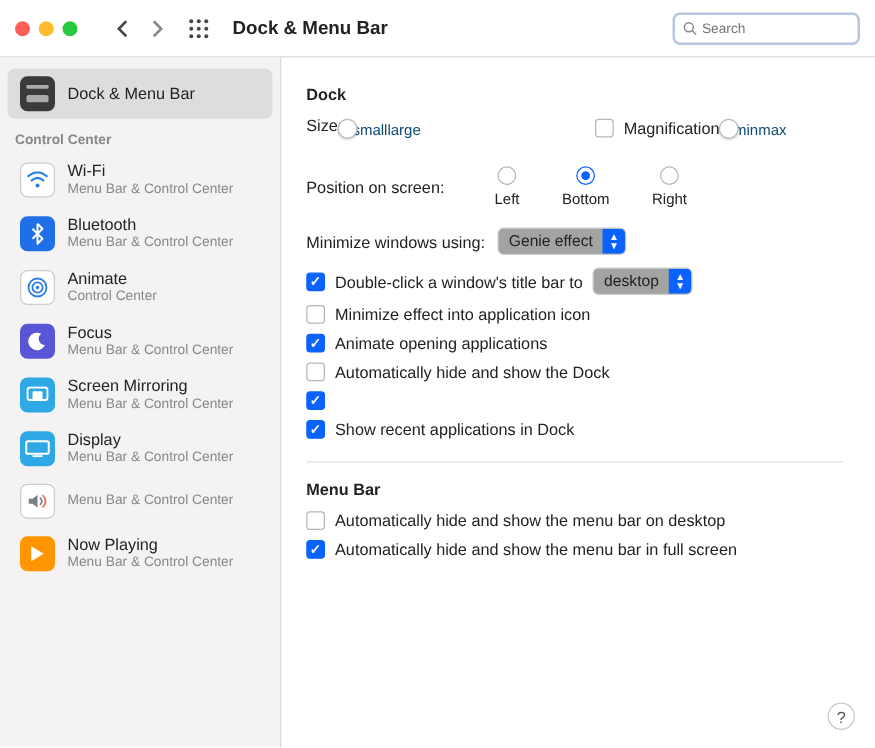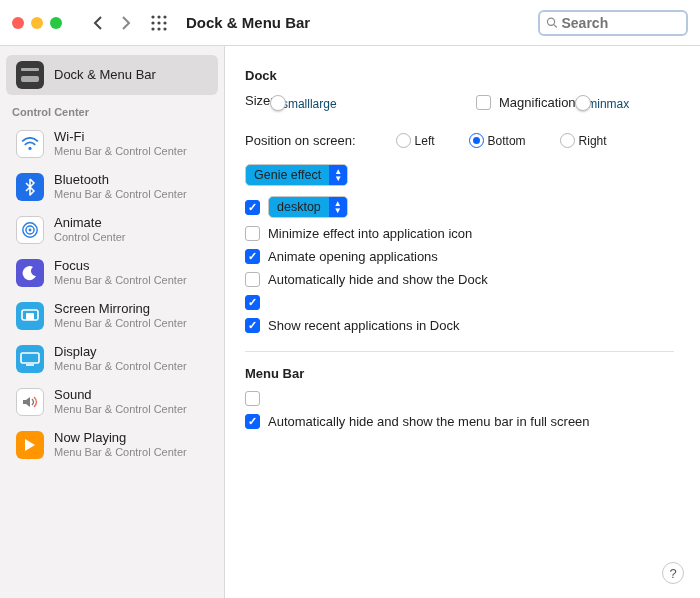--- a/index.html
+++ b/index.html
@@ -30,21 +30,21 @@
   .navbtn.active { color:#464646 }
   .grid-icon { width: 18px; height: 18px; margin: 0 10px 0 6px; color:#464646 }
   .wintitle { font-weight: 600; font-size: 15px; flex: 0 0 auto; }
   .spacer { flex: 1; }
   .search {
     width: 150px; height: 26px; border: 2px solid #b7c7e0; border-radius: 6px;
     background: #fff; display:flex; align-items:center; padding:0 6px; gap:4px;
     color:#888;
   }
   .search input {
-    border:none; outline:none; font-size:14px; width:100%; color:#0c4a6e; background:transparent;font-weight:bold;
+    border:none; outline:none; font-size:11px; width:100%; color:#0c4a6e; background:transparent;
   }
   .main { display: flex; height: calc(598px - 46px); }
   .sidebar {
     width: 225px; background: #f4f2f3; border-right: 1px solid #d9d9d9;
     overflow-y: auto; padding-top: 8px;
   }
   .side-item {
     display: flex; align-items: center; gap: 10px;
     padding: 6px 10px; margin: 1px 6px; border-radius: 6px;
   }
@@ -70,27 +70,27 @@
   .slider-fill {
     position:absolute; left:0; top:0; height:100%; background:#0a63ff; border-radius:2px;
   }
   .slider-thumb {
     position:absolute; top:50%; width:16px; height:16px; background:#fff; border:1px solid #bbb;
     border-radius:50%; transform:translate(-50%,-50%); box-shadow:0 1px 2px rgba(0,0,0,.2);
   }
   .slider-labels { display:flex; justify-content:space-between; font-size:12px; color:#0c4a6e; margin-top:4px; }
   .position-row { display:flex; align-items:center; gap:40px; margin: 22px 0 16px; }
   .radios { display:flex; gap: 34px; }
-  .radio-col { display:flex; flex-direction:row; align-items:center; gap:4px; font-size:12px; }
+  .radio-col { display:flex; flex-direction:column; align-items:center; gap:4px; font-size:12px; }
   .radio-dot { width:15px; height:15px; border-radius:50%; border:1.5px solid #b6b6b6; background:#fff; position:relative;}
   .radio-dot.checked { border-color:#0a63ff; }
   .radio-dot.checked::after { content:""; position:absolute; inset:3px; border-radius:50%; background:#0a63ff; }
   .select-row { display:flex; align-items:center; gap:10px; margin:10px 0; }
   .mac-select {
-    display:inline-flex; align-items:center; background:#0ea5e9; border:1px solid #c9c9c9; border-radius:5px;
+    display:inline-flex; align-items:center; background:#a3a3a3; border:1px solid #c9c9c9; border-radius:5px;
     overflow:hidden; font-size:12.5px; height:22px;
   }
   .mac-select .val { padding:0 8px; }
   .mac-select .ar { background:#0a63ff; color:#fff; width:18px; height:100%; display:flex; flex-direction:column; align-items:center; justify-content:center; font-size:8px; line-height:7px; }
   .chk-row { display:flex; align-items:center; gap:8px; margin:8px 0; }
   .chk {
     width:15px; height:15px; border-radius:3px; border:1px solid #b6b6b6; background:#fff;
     display:flex; align-items:center; justify-content:center; flex-shrink:0;
   }
   .chk.on { background:#0a63ff; border-color:#0a63ff; color:#fff; font-size:11px; font-weight:bold; }
@@ -254,21 +254,20 @@
 
     <div class="side-item">
       <div class="side-icon ic-snd">
           <svg width="18" height="14" viewBox="0 0 18 14">
             <path d="M2 5 H5 L9 2 V12 L5 9 H2 Z" fill="#7d7d7d"></path>
             <path d="M11 4 Q14 7 11 10" stroke="#7d7d7d" stroke-width="1.4" fill="none"></path>
             <path d="M13 2 Q18 7 13 12" stroke="#ed6b5e" stroke-width="1.4" fill="none"></path>
           </svg>
         </div>
       <div class="side-text">
-          <span class="side-title">Sound</span>
           <span class="side-sub">Menu Bar &amp; Control Center</span>
         </div>
     </div>
 
     <div class="side-item">
       <div class="side-icon ic-np">
           <svg width="12" height="14" viewBox="0 0 12 14">
             <path d="M1 1 L11 7 L1 13 Z" fill="#fff"></path>
           </svg>
         </div>
@@ -322,28 +321,30 @@
             <span>Bottom</span>
           </div>
         <div class="radio-col">
             <div class="radio-dot"></div>
             <span>Right</span>
           </div>
       </div>
     </div>
 
     <div class="select-row">
+      <span>Minimize windows using:</span>
       <div class="mac-select">
         <span class="val">Genie effect</span>
         <span class="ar">▲<br>▼</span>
       </div>
     </div>
 
     <div class="chk-row">
       <div class="chk on"></div>
+      <span>Double-click a window's title bar to</span>
       <div class="mac-select">
         <span class="val">desktop</span>
         <span class="ar">▲<br>▼</span>
       </div>
     </div>
 
     <div class="chk-row">
         <div class="chk"></div>
         <span>Minimize effect into application icon</span>
       </div>
@@ -361,20 +362,21 @@
     <div class="chk-row">
         <div class="chk on"></div>
         <span>Show recent applications in Dock</span>
       </div>
 
     <div class="divider"></div>
 
     <h2>Menu Bar</h2>
     <div class="chk-row">
         <div class="chk"></div>
+        <span>Automatically hide and show the menu bar on desktop</span>
       </div>
     <div class="chk-row">
         <div class="chk on"></div>
         <span>Automatically hide and show the menu bar in full screen</span>
       </div>
 
     <div class="help-btn">
         <span>?</span>
       </div>
   </div>

